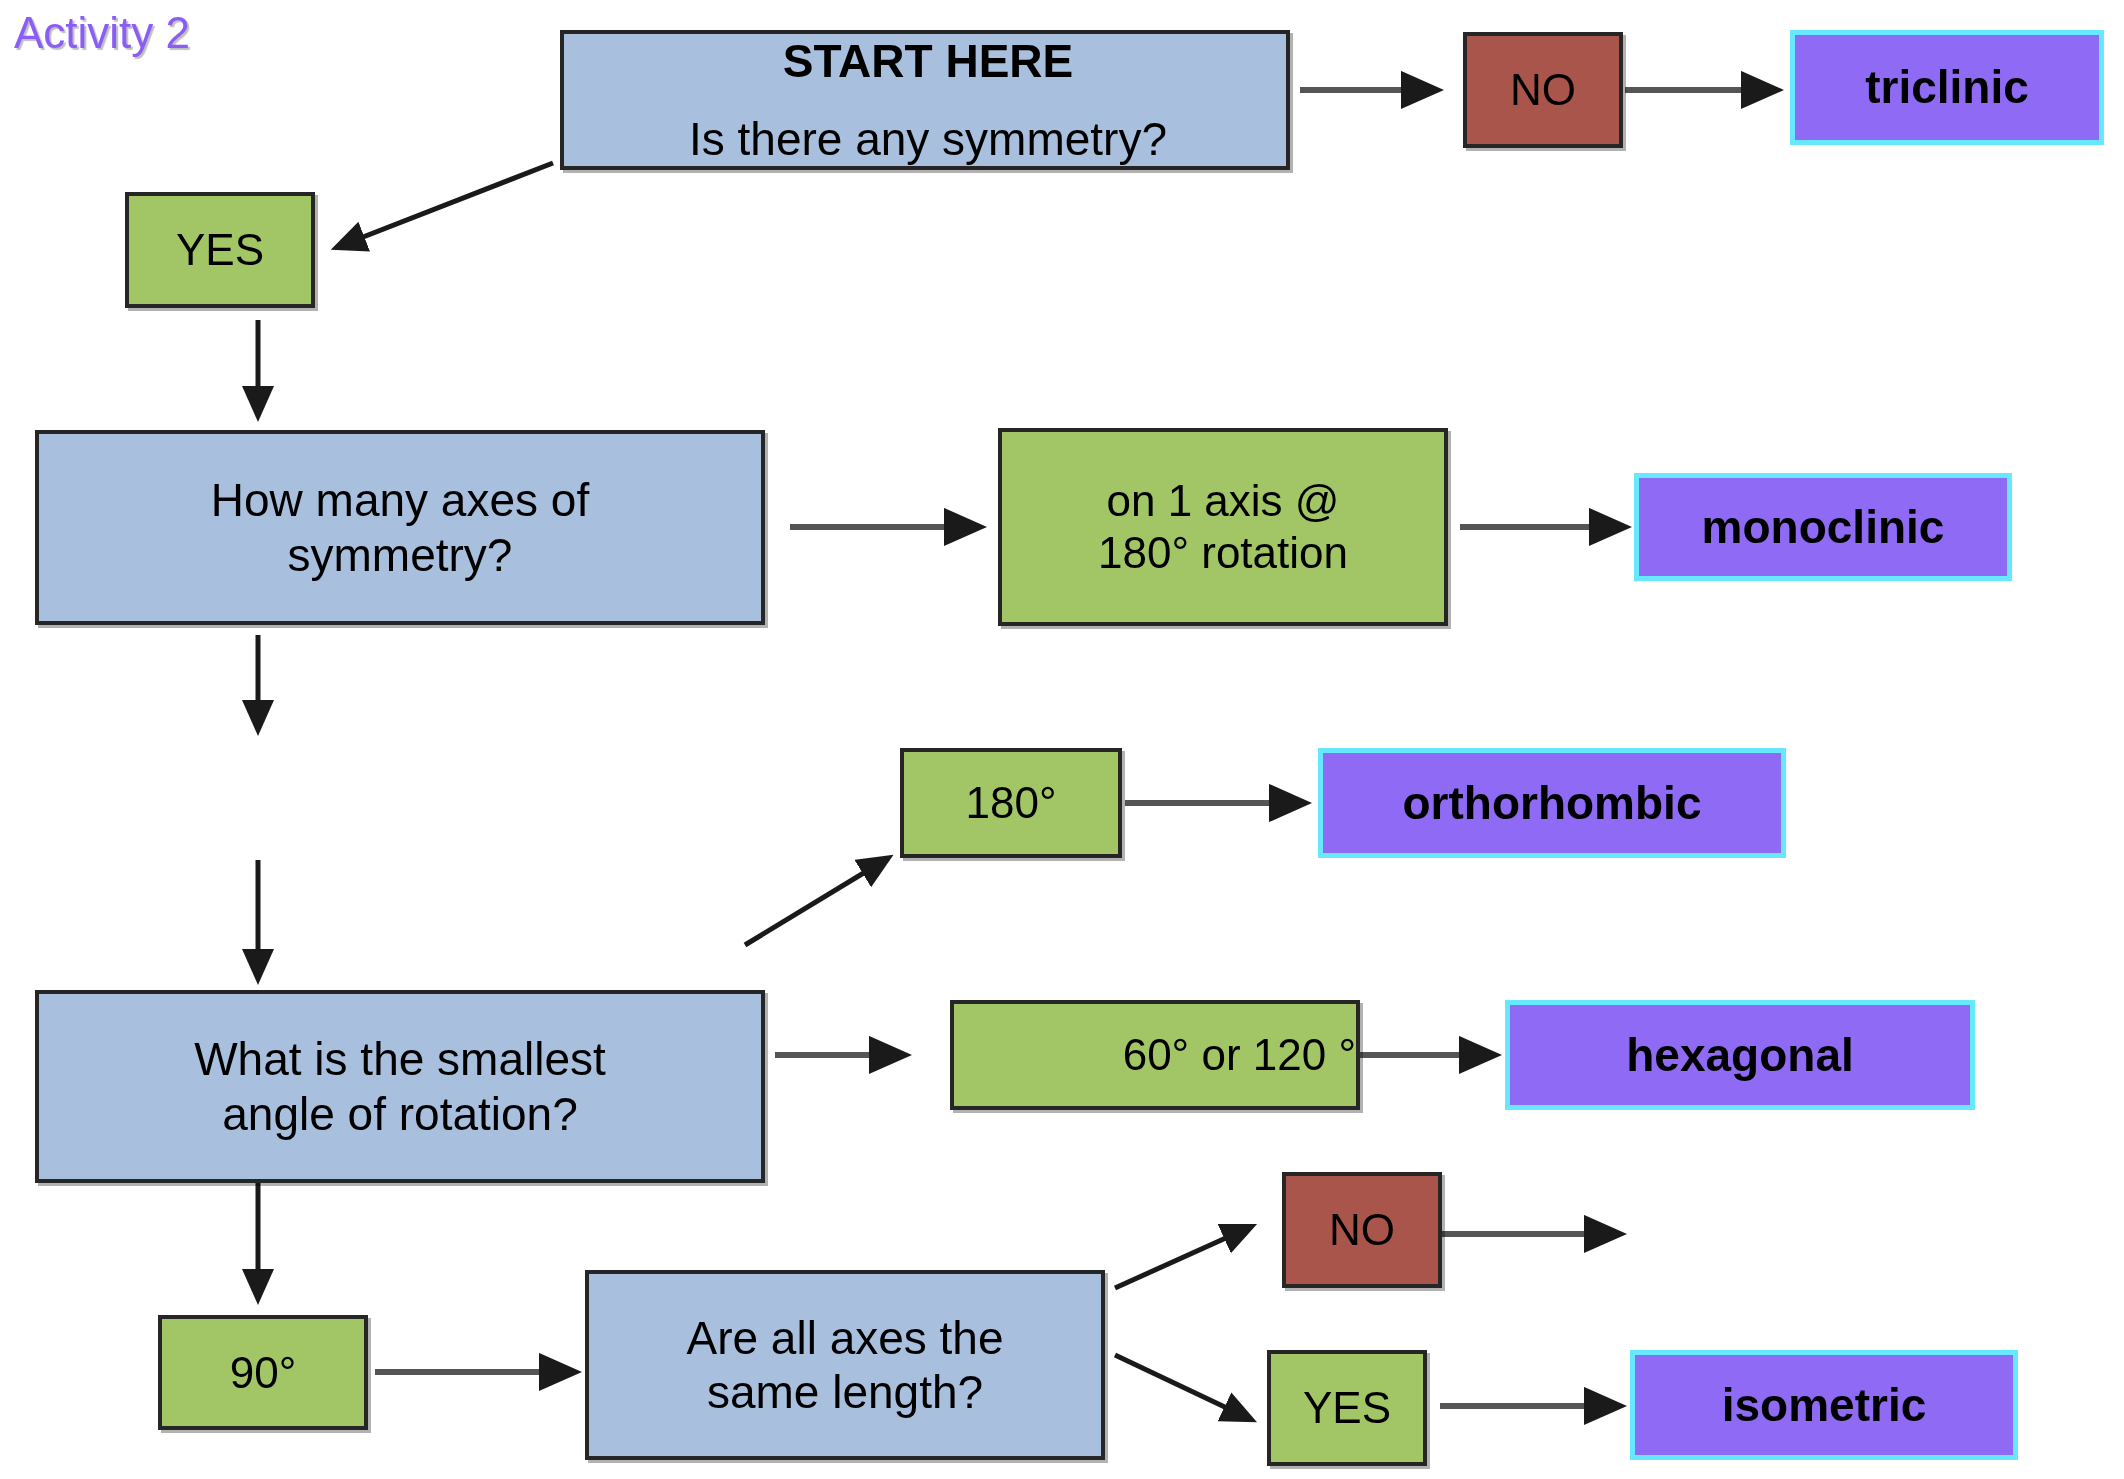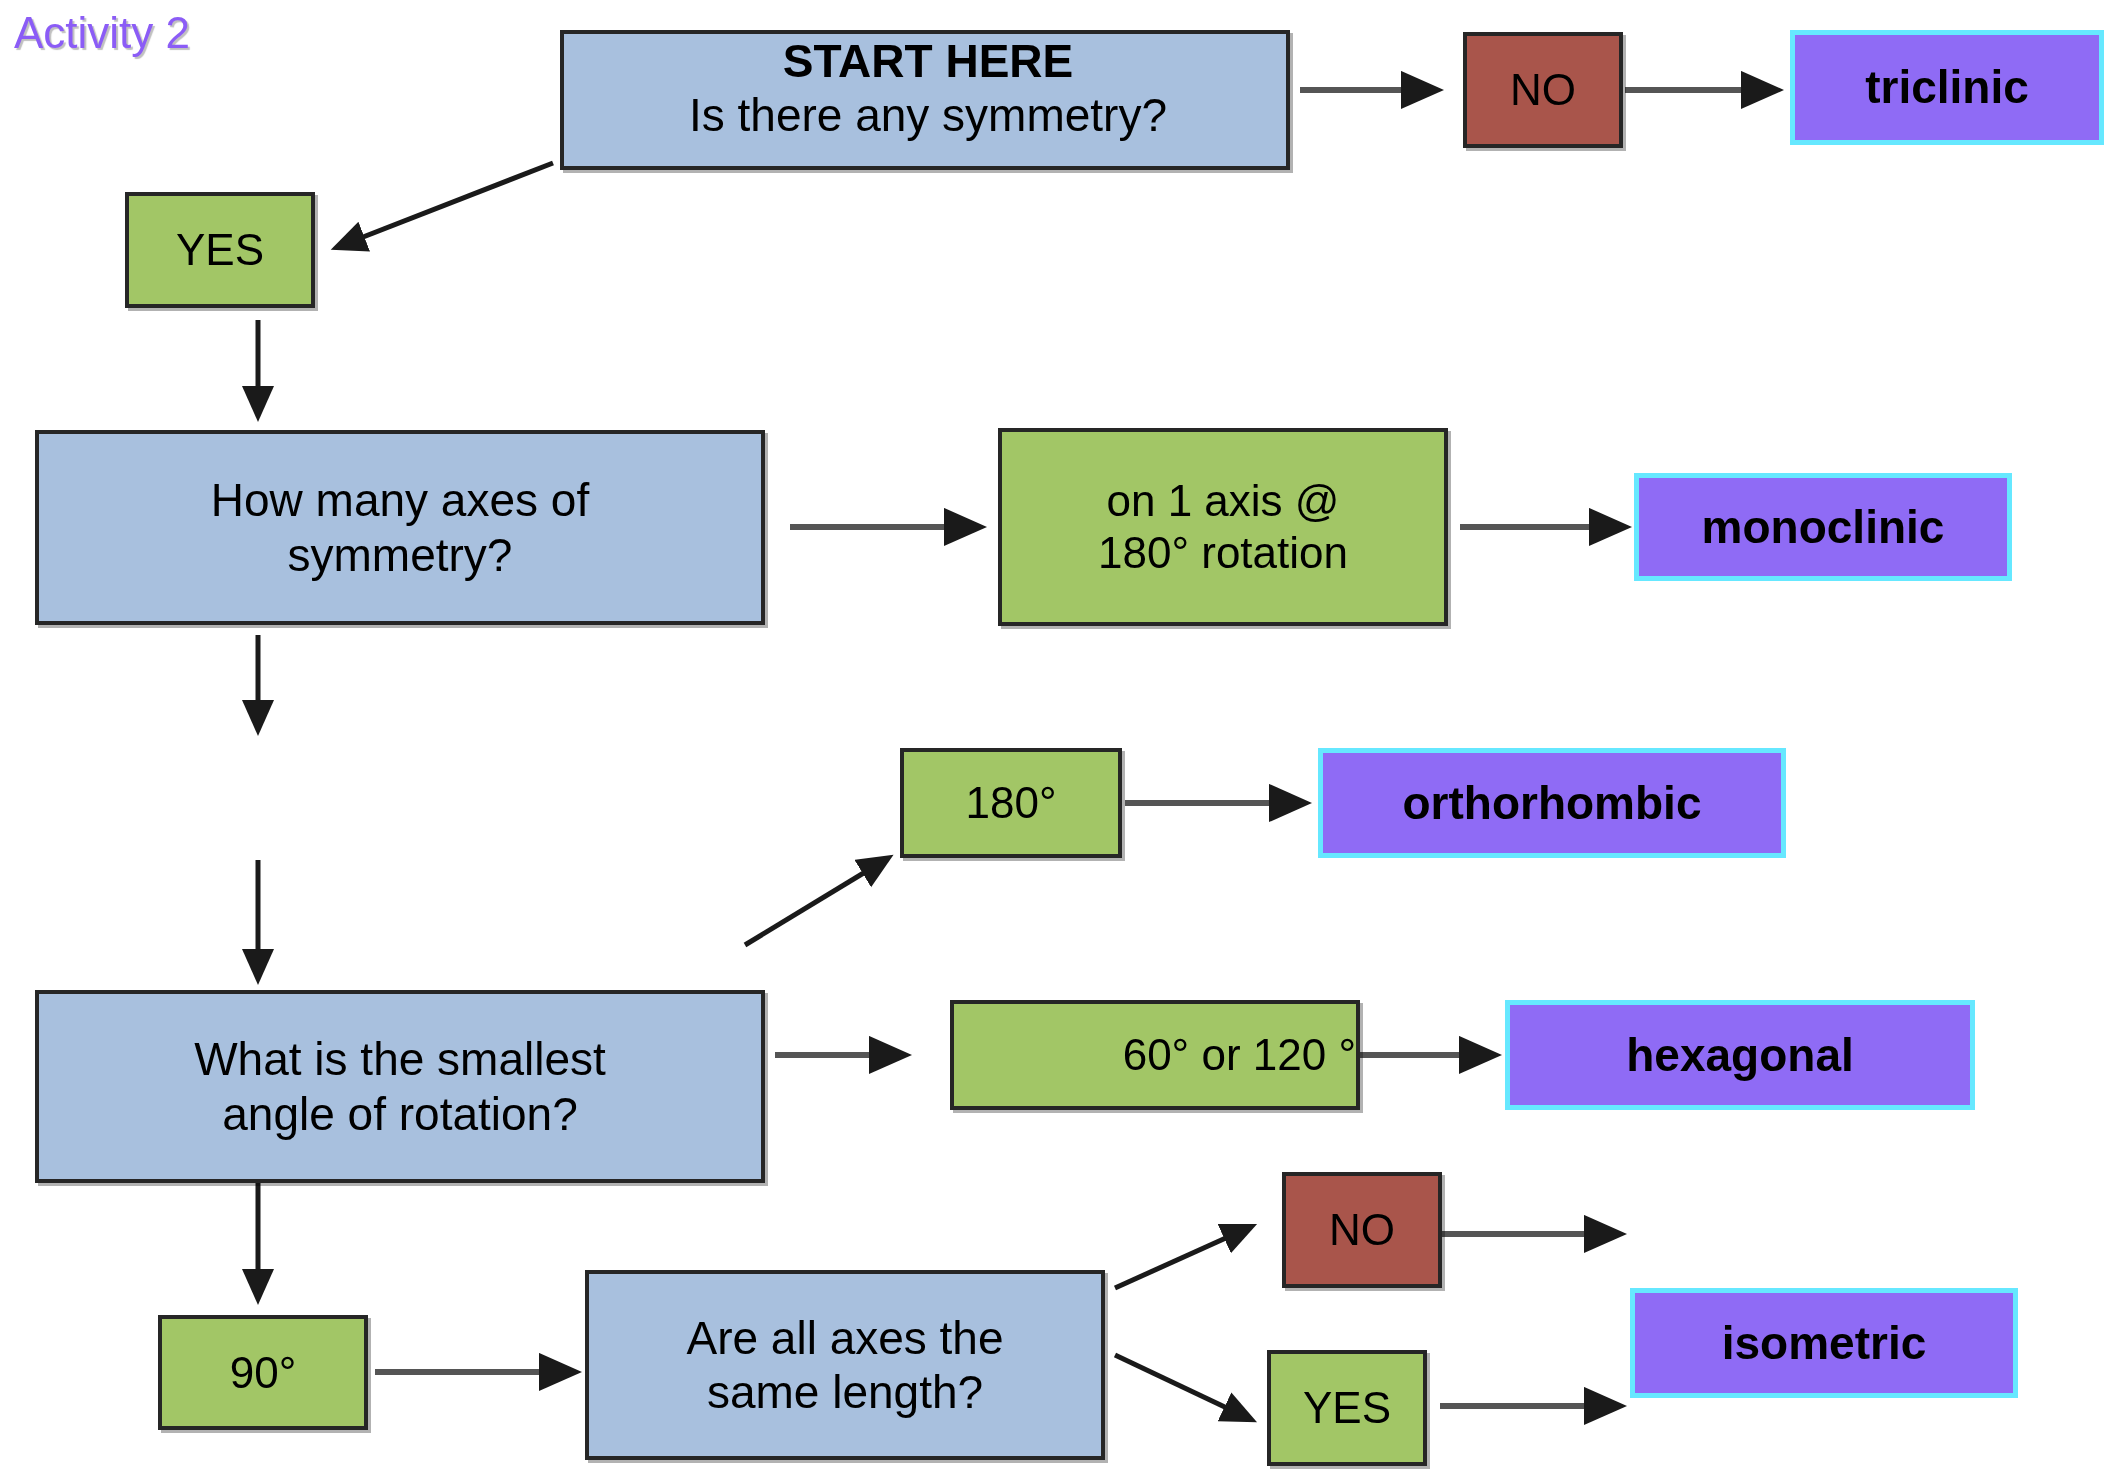--- a/index.html
+++ b/index.html
@@ -126,21 +126,21 @@
       <line x1="745" y1="945" x2="885" y2="860"></line>
 
       <line x1="258" y1="1155" x2="258" y2="1295"></line>
 
       <line x1="1115" y1="1288" x2="1248" y2="1228"></line>
 
       <line x1="1115" y1="1355" x2="1248" y2="1418"></line>
     </g>
   </svg>
 
-  <div class="node q" style="left:560px; top:30px; width:730px; height:140px; flex-direction:column; justify-content:flex-start;padding-left:6px;">
+  <div class="node q" style="left:560px; top:30px; width:730px; height:140px; flex-direction:column; justify-content:space-between;padding-left:6px;">
     <span class="stack start-label">START HERE</span>
     <span class="stack">Is there any symmetry?</span>
   </div>
 
   <div class="node r" style="left:1448px; top:32px; width:160px; height:116px;">
     <span>NO</span>
   </div>
 
   <div class="node p" style="left:1790px; top:30px; width:314px; height:115px;">
     <span>triclinic</span>
@@ -197,17 +197,17 @@
 
   <div class="node r" style="left:1267px; top:1172px; width:160px; height:116px;">
     <span>NO</span>
   </div>
 
 
   <div class="node g" style="left:1267px; top:1350px; width:160px; height:116px;">
     <span>YES</span>
   </div>
 
-  <div class="node p" style="left:1630px; top:1288px; width:388px; height:110px;">
+  <div class="node p" style="left:1630px; top:1350px; width:388px; height:110px;">
     <span>isometric</span>
   </div>
 
 </div>
 
 </body></html>

